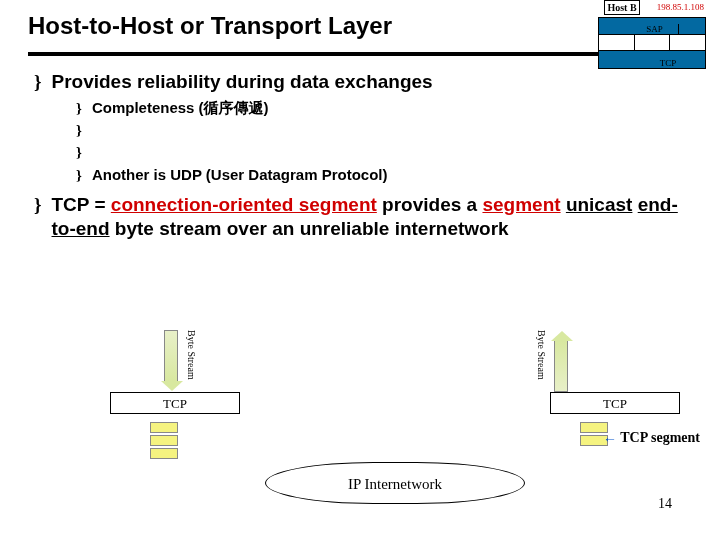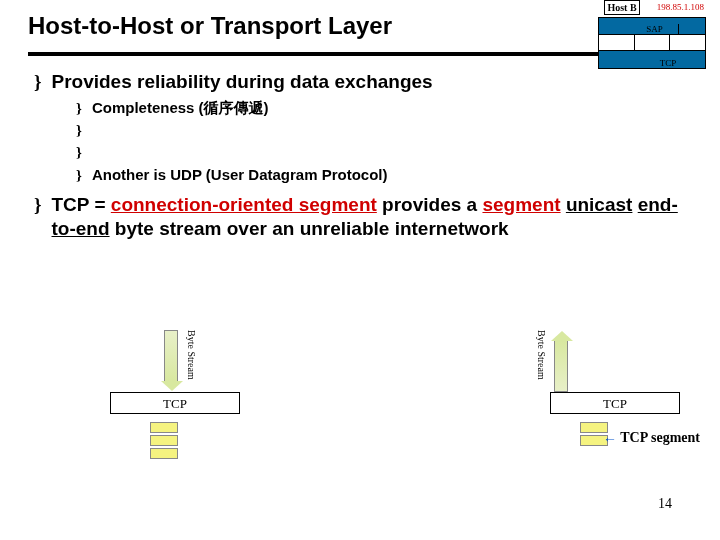--- a/index.html
+++ b/index.html
@@ -279,18 +279,19 @@
   </div>
   <div class="endpoint right">
     <span class="byte-stream">Byte Stream</span>
     <div class="arrow-up"></div>
     <div class="tcp-box">TCP</div>
     <div class="segments">
       <div class="seg"></div>
       <div class="seg"></div>
     </div>
   </div>
+  <div class="cloud">IP Internetwork</div>
   <div class="seg-note">
     <span class="arrow-sym">←</span><span> TCP segment</span>
   </div>
 </div>
 
 <div class="pagenum">14</div>
 
 </body></html>

